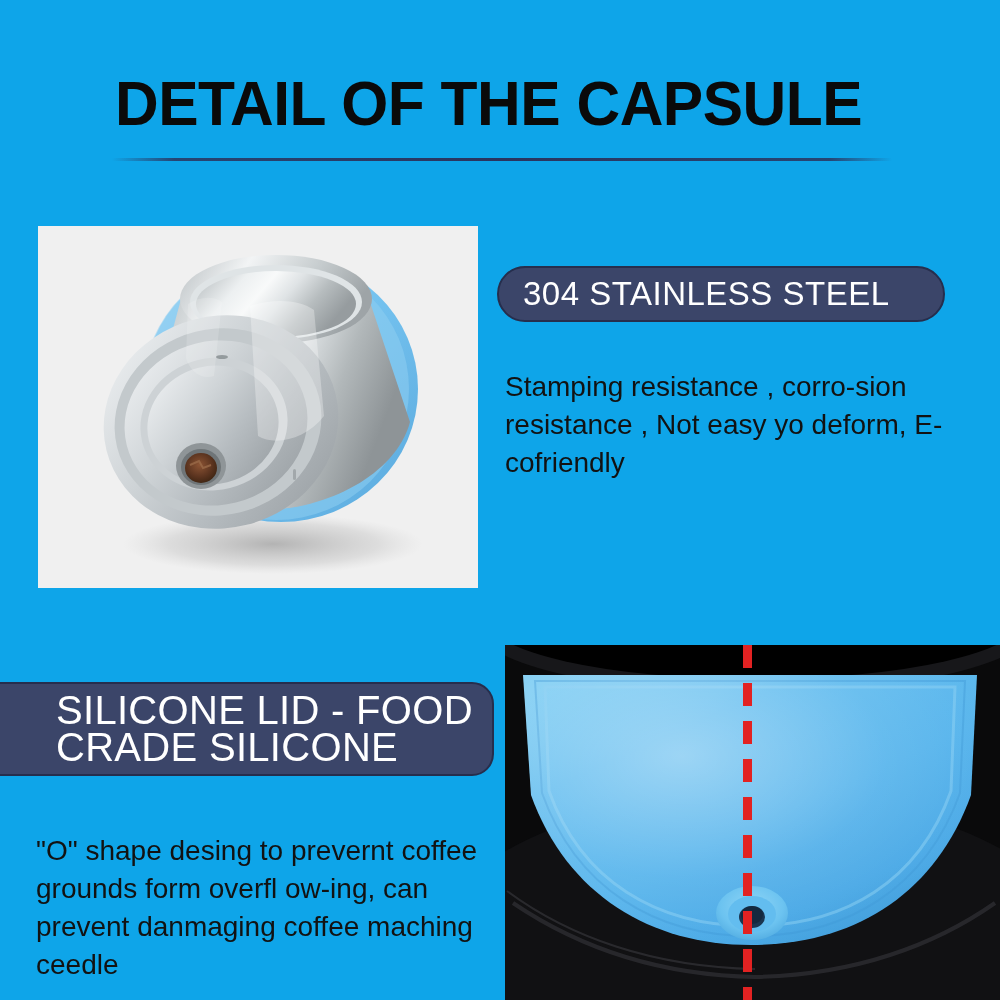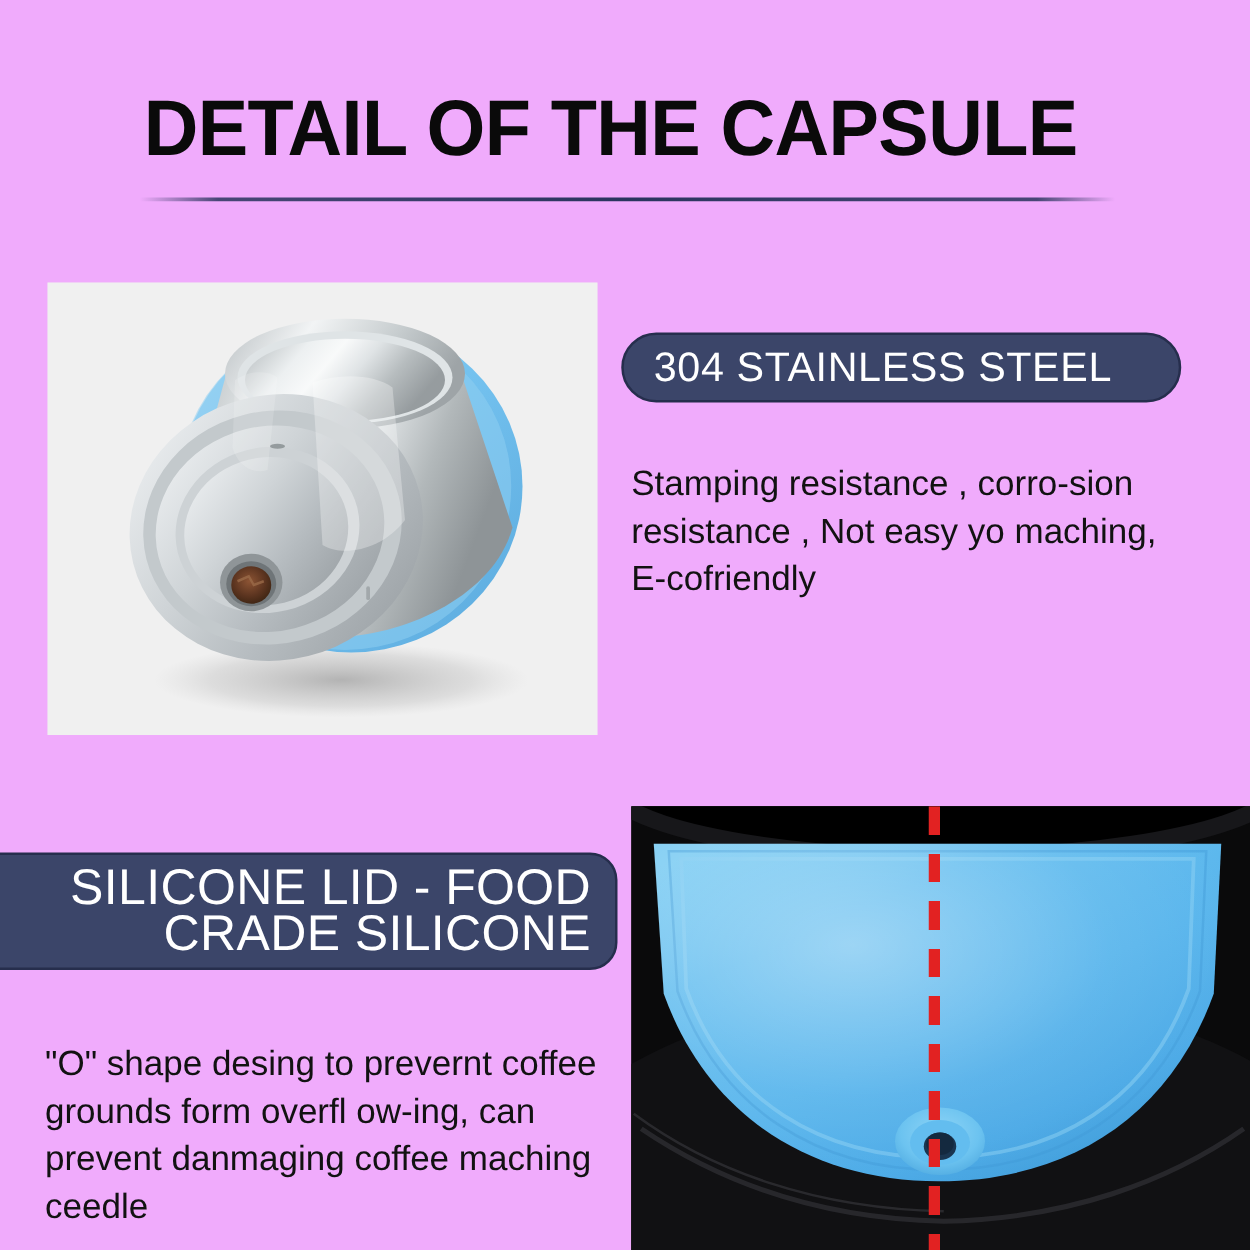--- a/index.html
+++ b/index.html
@@ -3,21 +3,21 @@
 <meta charset="utf-8">
 <style>
   html,body{margin:0;padding:0;}
   body{
     width:1000px;height:1000px;
     background:#ffffff;
     font-family:"Liberation Sans","DejaVu Sans",sans-serif;
     overflow:hidden;
     position:relative;
   }
-  .page{position:absolute;inset:0;background:#f0abfc;}
+  .page{position:absolute;inset:0;background:#0ea5e9;}
 
   
   .title{
     position:absolute;left:115px;top:68px;
     font-size:63px;line-height:70px;
     font-weight:bold;color:#0a0a0a;
     letter-spacing:-0.5px;
     transform:scaleX(0.96);transform-origin:left center;
     white-space:nowrap;
   }
@@ -32,21 +32,21 @@
       rgba(42,52,94,0) 100%);
   }
 
   
   .badge{
     position:absolute;
     background:#3b4569;
     border:2px solid #262e4d;
     color:#ffffff;
     box-sizing:border-box;
-    display:flex;align-items:center;text-align:right;
+    display:flex;align-items:center;
   }
   .badge-pill{
     left:497px;top:266px;width:448px;height:56px;
     border-radius:28px;
     padding-left:24px;
   }
   .badge-pill .badge-text{
     font-size:33px;line-height:36px;letter-spacing:0.5px;
     white-space:nowrap;
   }
@@ -179,21 +179,21 @@
 
       <path d="M 212 80 C 236 72 262 74 276 84 L 286 190 C 268 214 236 220 220 210 Z" fill="#ffffff" opacity="0.30"></path>
       <path d="M 150 78 C 162 70 176 70 184 76 L 176 150 C 164 154 152 146 148 132 Z" fill="#ffffff" opacity="0.16"></path>
     </svg>
   </div>
 
   <div class="badge badge-pill">
     <span class="badge-text">304 STAINLESS STEEL</span>
   </div>
 
-  <div class="para para-steel">Stamping resistance , corro-sion resistance , Not easy yo maching, E-cofriendly</div>
+  <div class="para para-steel">Stamping resistance , corro-sion resistance , Not easy yo deform, E-cofriendly</div>
 
   <div class="badge badge-rect">
     <span class="badge-text">SILICONE LID - FOOD
 CRADE SILICONE</span>
   </div>
 
   <div class="para para-silicone">"O" shape desing to prevernt coffee grounds form overfl ow-ing, can prevent danmaging coffee maching ceedle</div>
 
   <div class="photo-lid">
     <svg width="495" height="355" viewBox="0 0 495 355">

